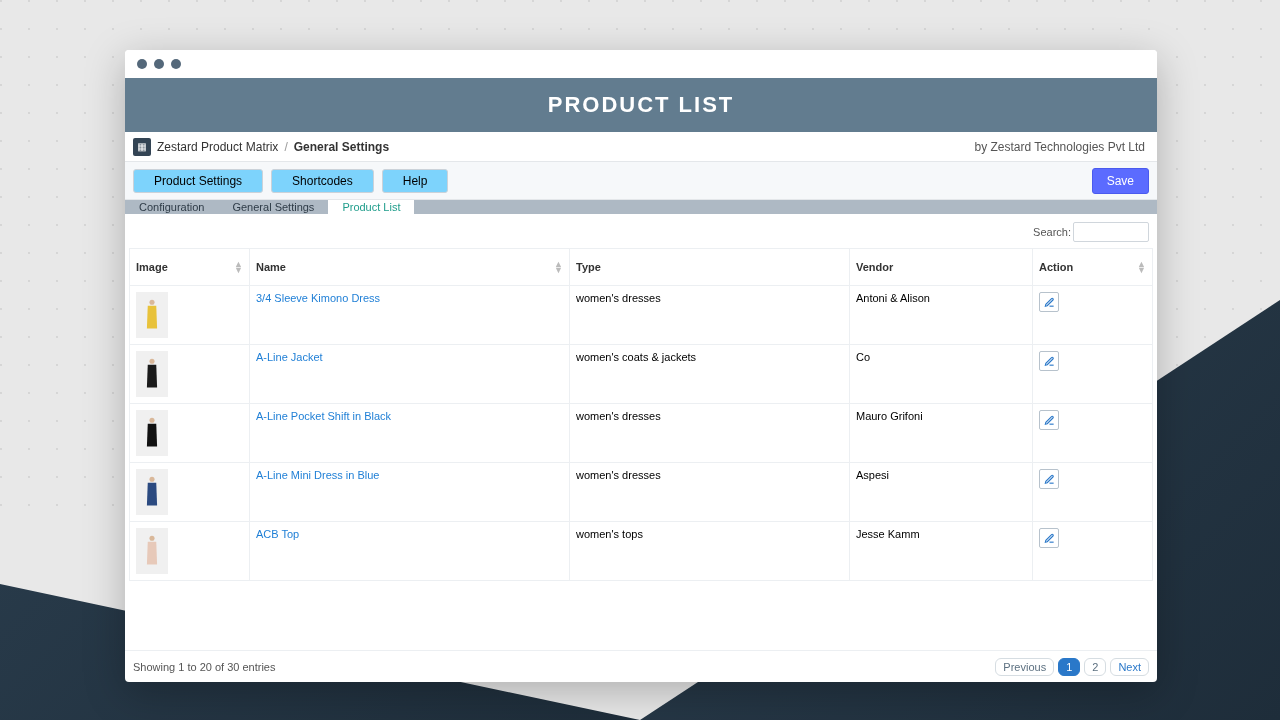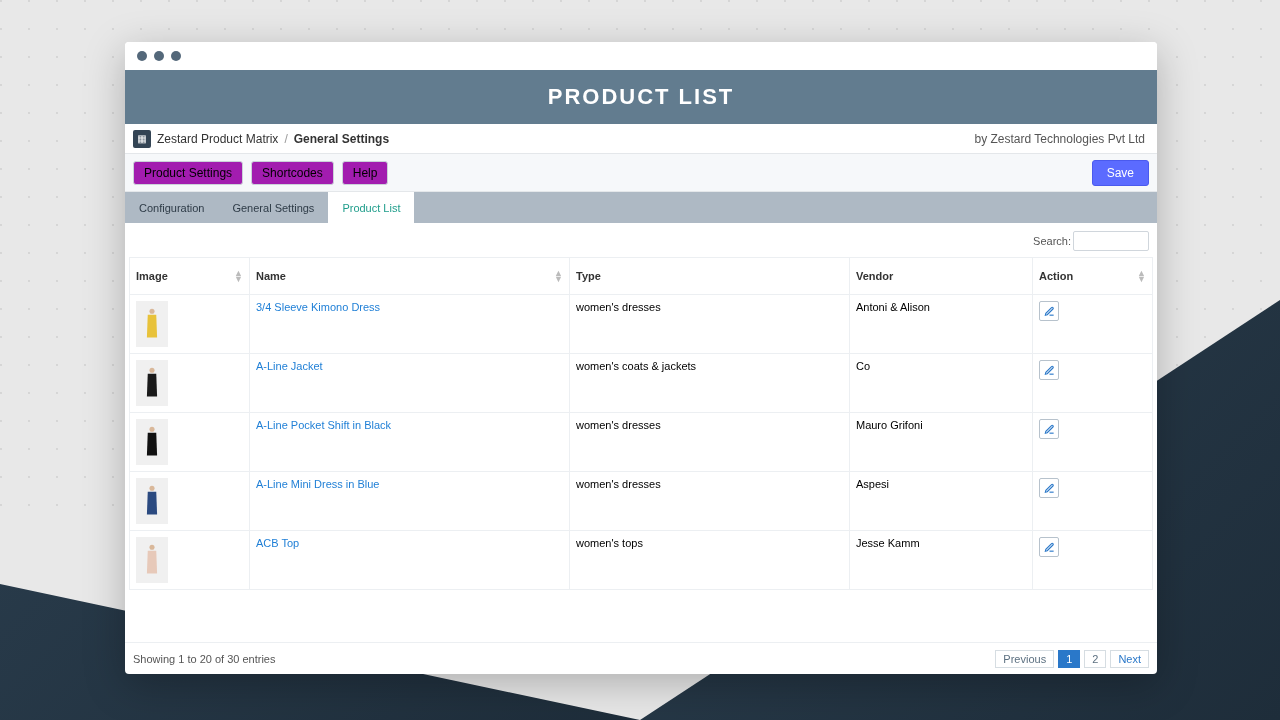--- a/index.html
+++ b/index.html
@@ -28,21 +28,21 @@
 }
 .bg-lower-right {
   position: absolute;
   right: 0; bottom: 0;
   width: 640px; height: 420px;
   background: linear-gradient(135deg, #2a3d4d 0%, #1e2d3a 100%);
   clip-path: polygon(100% 0, 100% 100%, 0 100%);
 }
 .window {
   position: absolute;
-  top: 42px;
+  top: 50px;
   left: 125px;
   width: 1032px;
   height: 632px;
   background: #fff;
   border-radius: 4px;
   box-shadow: 0 10px 40px rgba(0,0,0,.25);
   overflow: hidden;
   display: flex;
   flex-direction: column;
 }
@@ -92,35 +92,35 @@
   height: 38px;
   display: flex;
   align-items: center;
   padding: 0 8px;
   gap: 8px;
   background: #f6f8fa;
   border-bottom: 1px solid #e4e7ea;
 }
 .btn {
   border: 1px solid #cbd2d9;
-  background: #a21caf;
-  padding: 4px 10px;
+  background: #7dd3fc;
+  padding: 4px 20px;
   font-size: 12px;
   border-radius: 3px;
   cursor: pointer;
 }
 .btn-primary {
   background: #5b6bff;
   border-color: #4a5aee;
   color: #fff;
   margin-left: auto;
   padding: 5px 14px;
 }
 .tabs {
-  height: 31px;
+  height: 14px;
   background: #aeb9c4;
   display: flex;
   align-items: stretch;
   font-size: 11px;
 }
 .tab {
   padding: 0 14px;
   display: flex;
   align-items: center;
   color: #2e3b47;
@@ -213,21 +213,21 @@
   font-size: 11px;
   color: #555;
 }
 .pager { margin-left: auto; display: flex; gap: 4px; }
 .page-btn {
   border: 1px solid #d6dde2;
   background: #fff;
   color: #5c7080;
   padding: 2px 7px;
   font-size: 11px;
-  border-radius: 0;
+  border-radius: 6px;
   cursor: pointer;
 }
 .page-btn.active {
   background: #2a78c9;
   border-color: #2a78c9;
   color: #fff;
 }
 .page-btn.next { color: #2a78c9; }
 </style>
 </head>

